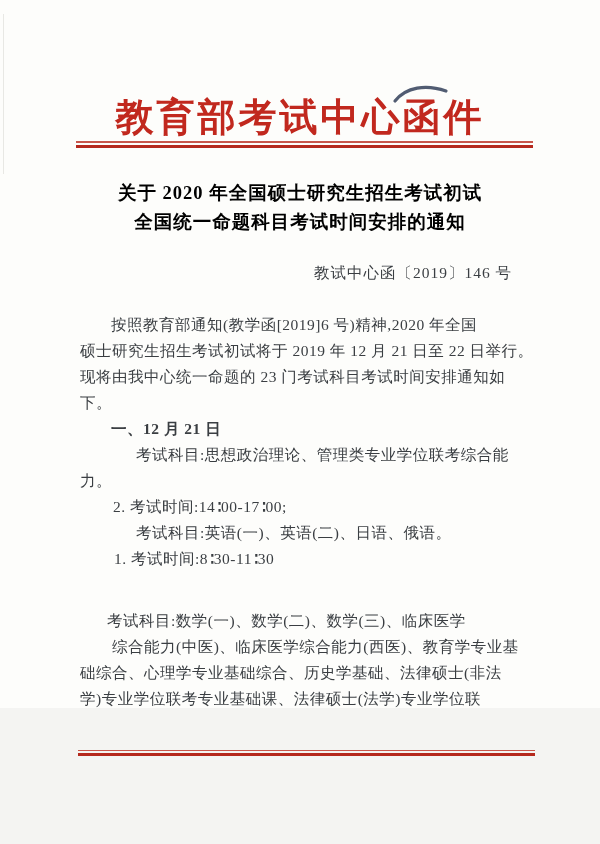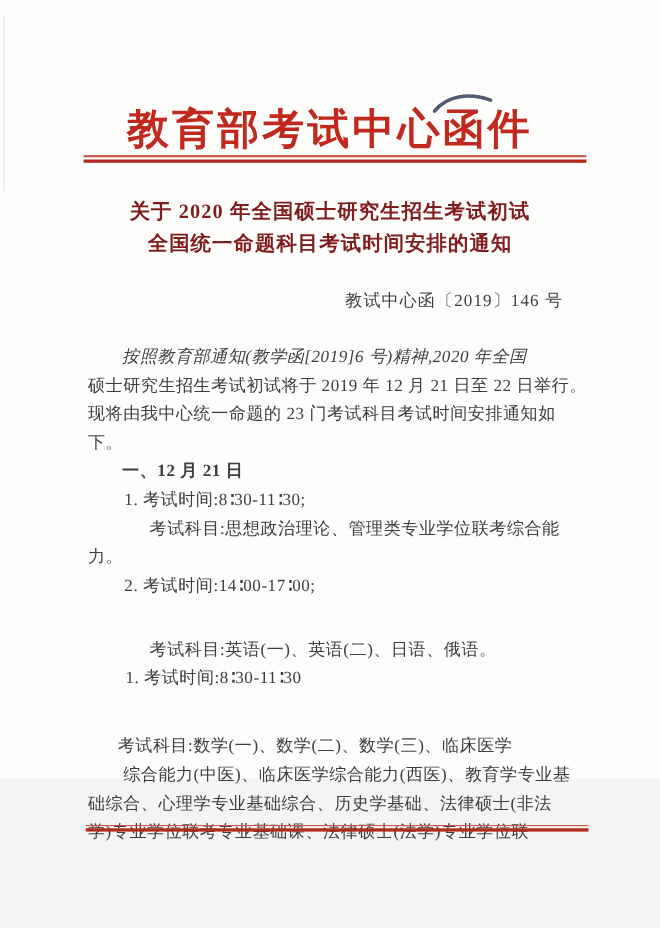--- a/index.html
+++ b/index.html
@@ -32,21 +32,21 @@
   .rule .r-gap{height:2px;background:transparent;}
   .rule .r-thick{height:3px;background:#b5291d;}
   .rule-top{top:141px;}
   .rule-bottom{top:750px;left:78px;}
   .rule-bottom .r-thin{height:1px;}
   .pen-mark{
     position:absolute;left:392px;top:83px;width:58px;height:24px;
   }
   .doc-title{
     position:absolute;left:0;top:179px;width:600px;
-    text-align:center;color:#7f1d1d;
+    text-align:center;color:#000000;
     font-size:18.5px;font-weight:bold;
     line-height:29px;letter-spacing:1px;
   }
   .doc-number{
     position:absolute;top:263px;right:88px;
     font-size:15.5px;color:#3a3e42;
     letter-spacing:1px;white-space:nowrap;
   }
   .body-text{
     position:absolute;left:80px;top:312px;width:470px;
@@ -76,30 +76,29 @@
 
   <div class="doc-title">
     <div>关于 2020 年全国硕士研究生招生考试初试</div>
     <div>全国统一命题科目考试时间安排的通知</div>
   </div>
 
   <div class="doc-number">教试中心函〔2019〕146 号</div>
 
   <div class="body-text">
 
-      <div class="body-line" style="padding-left: 31px; font-style: italic;">按照教育部通知(教学函[2019]6 号)精神,2020 年全国</div>
+      <div class="body-line" style="padding-left: 31px;">按照教育部通知(教学函[2019]6 号)精神,2020 年全国</div>
       <div class="body-line" style="padding-left: 0px;">硕士研究生招生考试初试将于 2019 年 12 月 21 日至 22 日举行。</div>
       <div class="body-line" style="padding-left: 0px;">现将由我中心统一命题的 23 门考试科目考试时间安排通知如</div>
       <div class="body-line" style="padding-left: 0px;">下。</div>
       <div class="body-line" style="padding-left: 31px; font-weight: bold;">一、12 月 21 日</div>
-      <div class="body-line" style="padding-left: 33px;">1. 考试时间:8∶30-11∶30;</div>
       <div class="body-line" style="padding-left: 56px;">考试科目:思想政治理论、管理类专业学位联考综合能</div>
       <div class="body-line" style="padding-left: 0px;">力。</div>
       <div class="body-line" style="padding-left: 33px;">2. 考试时间:14∶00-17∶00;</div>
-      <div class="body-line" style="padding-left: 56px; margin-top: 32px;">考试科目:英语(一)、英语(二)、日语、俄语。</div>
+      <div class="body-line" style="padding-left: 56px;">考试科目:英语(一)、英语(二)、日语、俄语。</div>
       <div class="body-line" style="padding-left: 34px;">1. 考试时间:8∶30-11∶30</div>
       <div class="body-line" style="padding-left: 27px; margin-top: 36px;">考试科目:数学(一)、数学(二)、数学(三)、临床医学</div>
       <div class="body-line" style="padding-left: 0px; margin-left: 32px;">综合能力(中医)、临床医学综合能力(西医)、教育学专业基</div>
       <div class="body-line" style="padding-left: 0px;">础综合、心理学专业基础综合、历史学基础、法律硕士(非法</div>
       <div class="body-line" style="padding-left: 0px;">学)专业学位联考专业基础课、法律硕士(法学)专业学位联</div>
     </div>
 
   <div class="rule rule-bottom">
     <div class="r-thin"></div>
       <div class="r-gap"></div>

